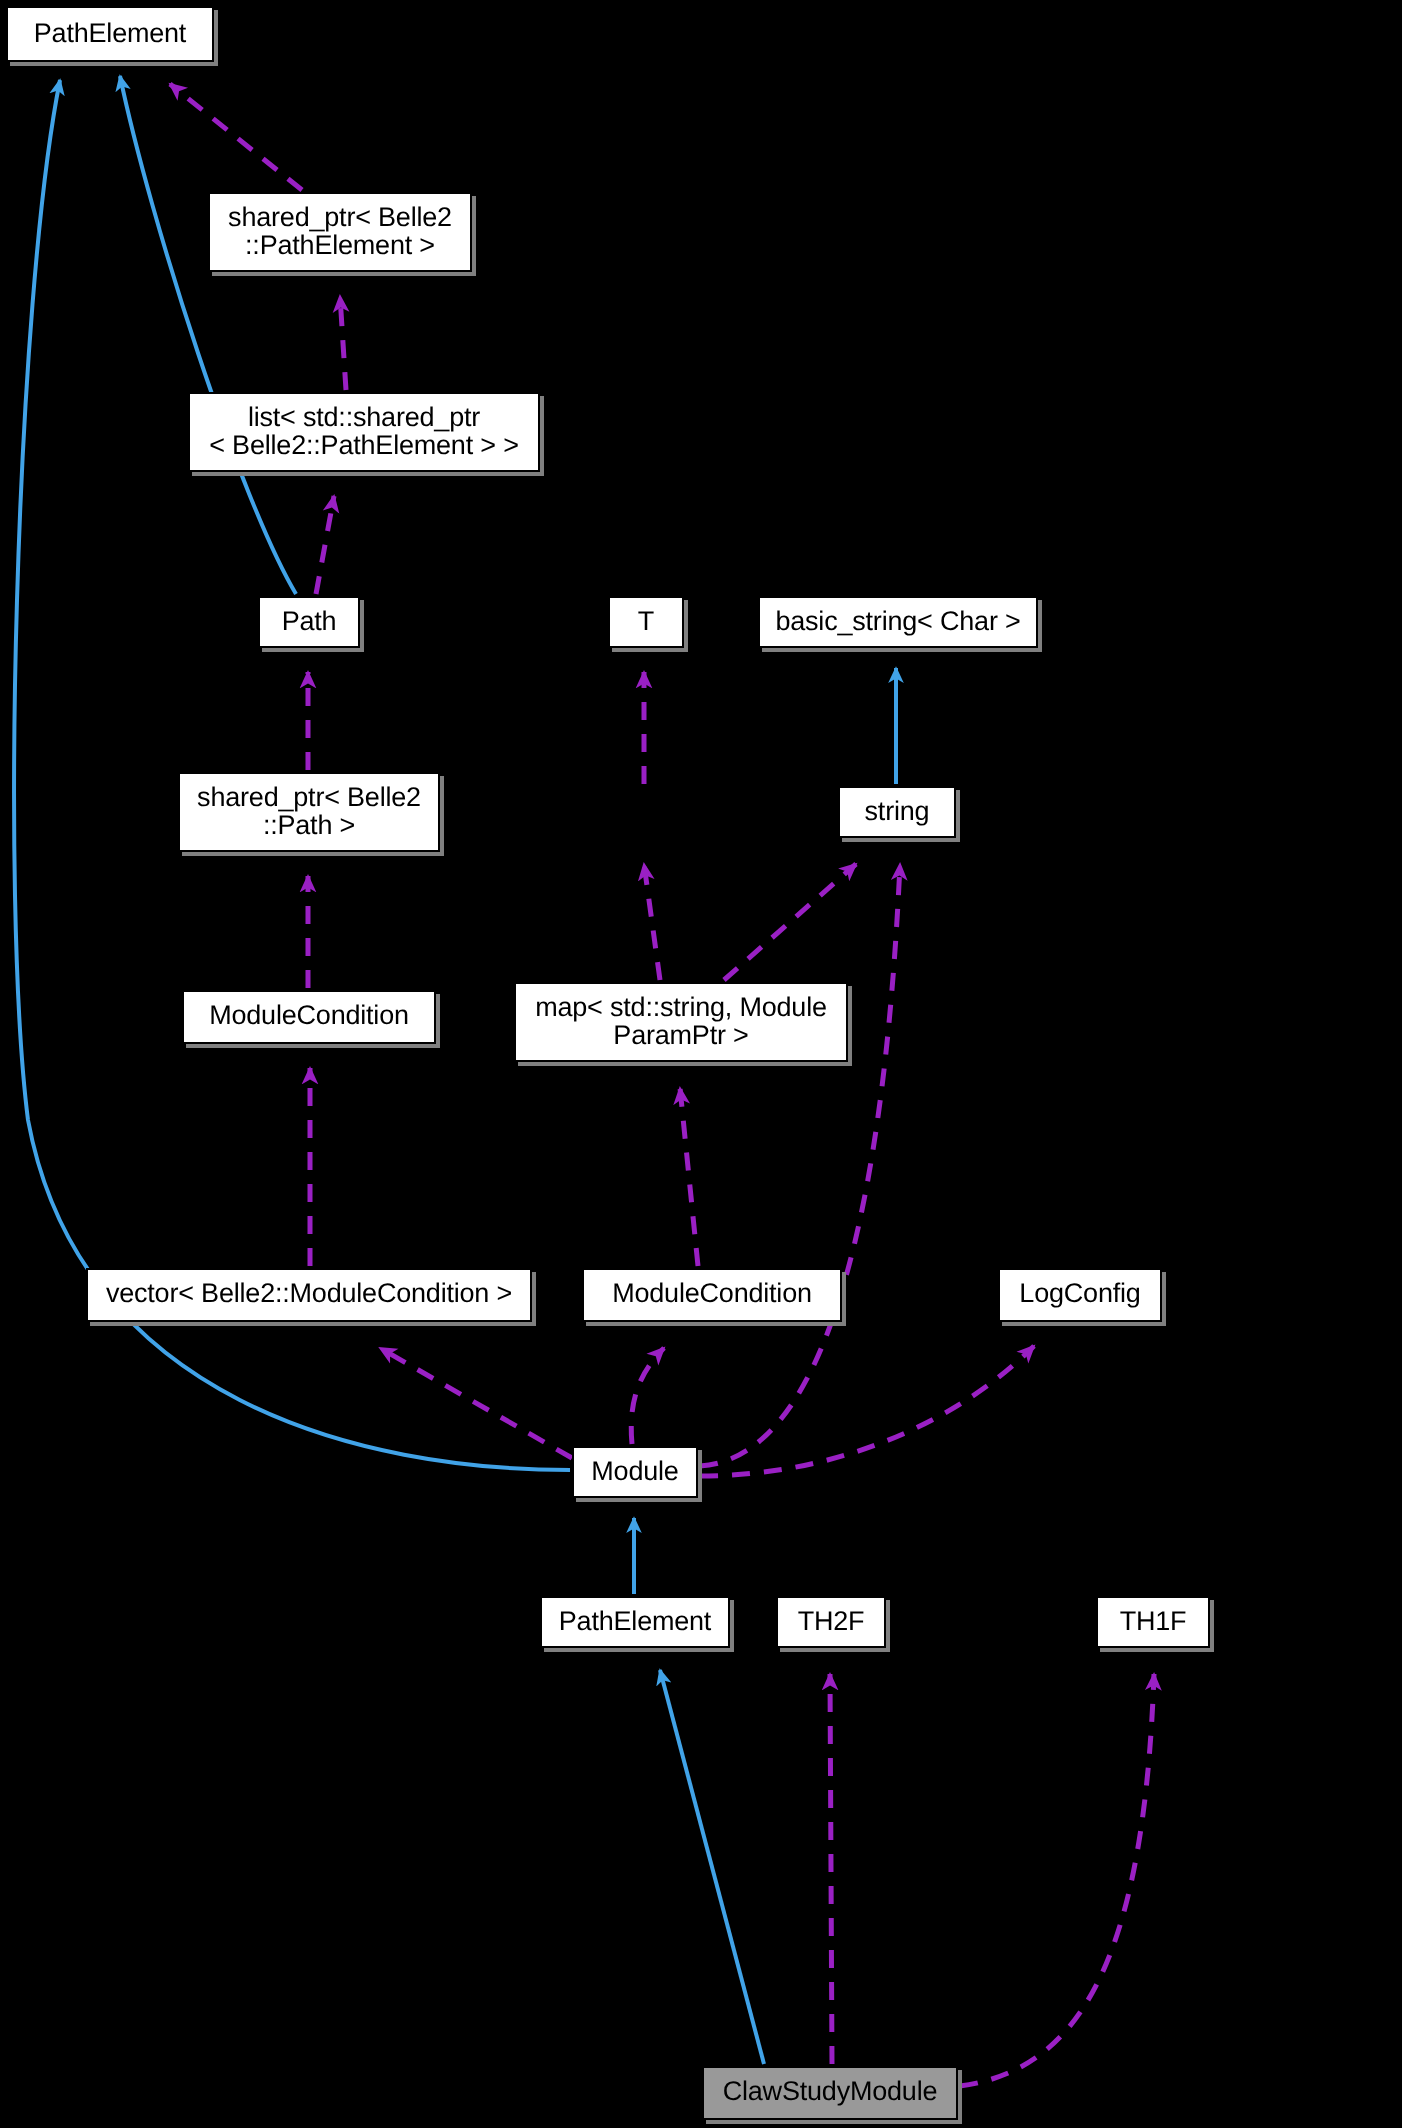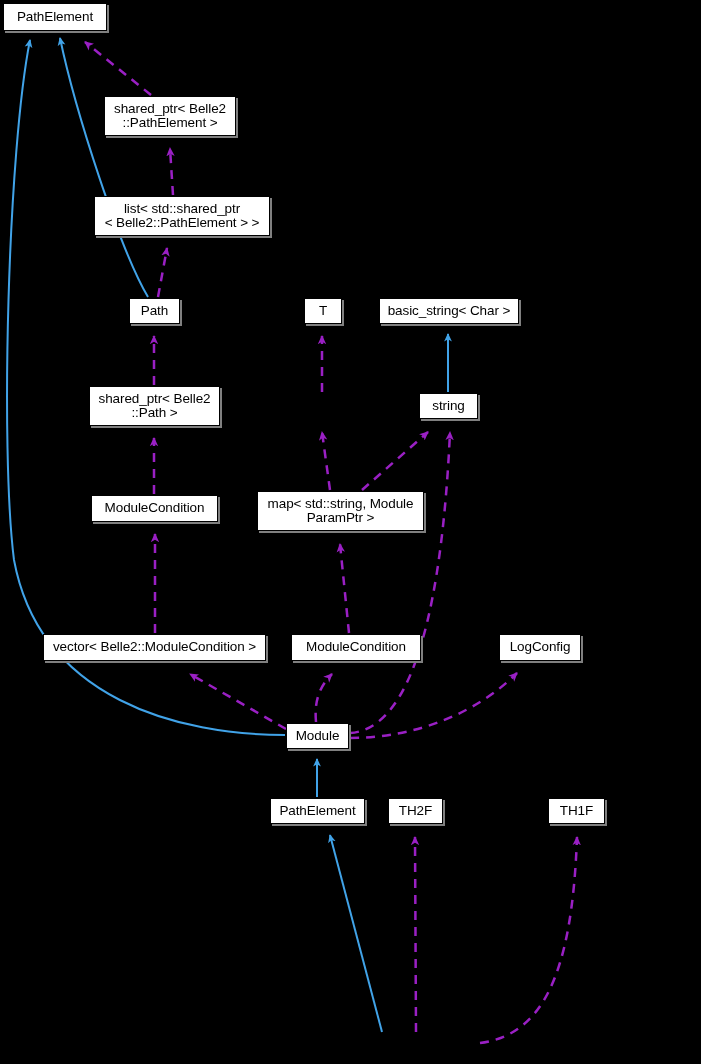--- a/index.html
+++ b/index.html
@@ -137,14 +137,15 @@
   <div class="node" style="left:499px; top:634px; width:82px; height:27px;">LogConfig</div>
 
   <div class="node" style="left:286px; top:723px; width:63px; height:26px;text-align:right;">Module</div>
 
   <div class="node" style="left:270px; top:798px; width:95px; height:26px;">PathElement</div>
 
   <div class="node" style="left:388px; top:798px; width:55px; height:26px;">TH2F</div>
 
   <div class="node" style="left:548px; top:798px; width:57px; height:26px;">TH1F</div>
 
+  <div class="node highlight" style="left:351px; top:1033px; width:128px; height:27px;">ClawStudyModule</div>
 
 </div>
 
 </body></html>

